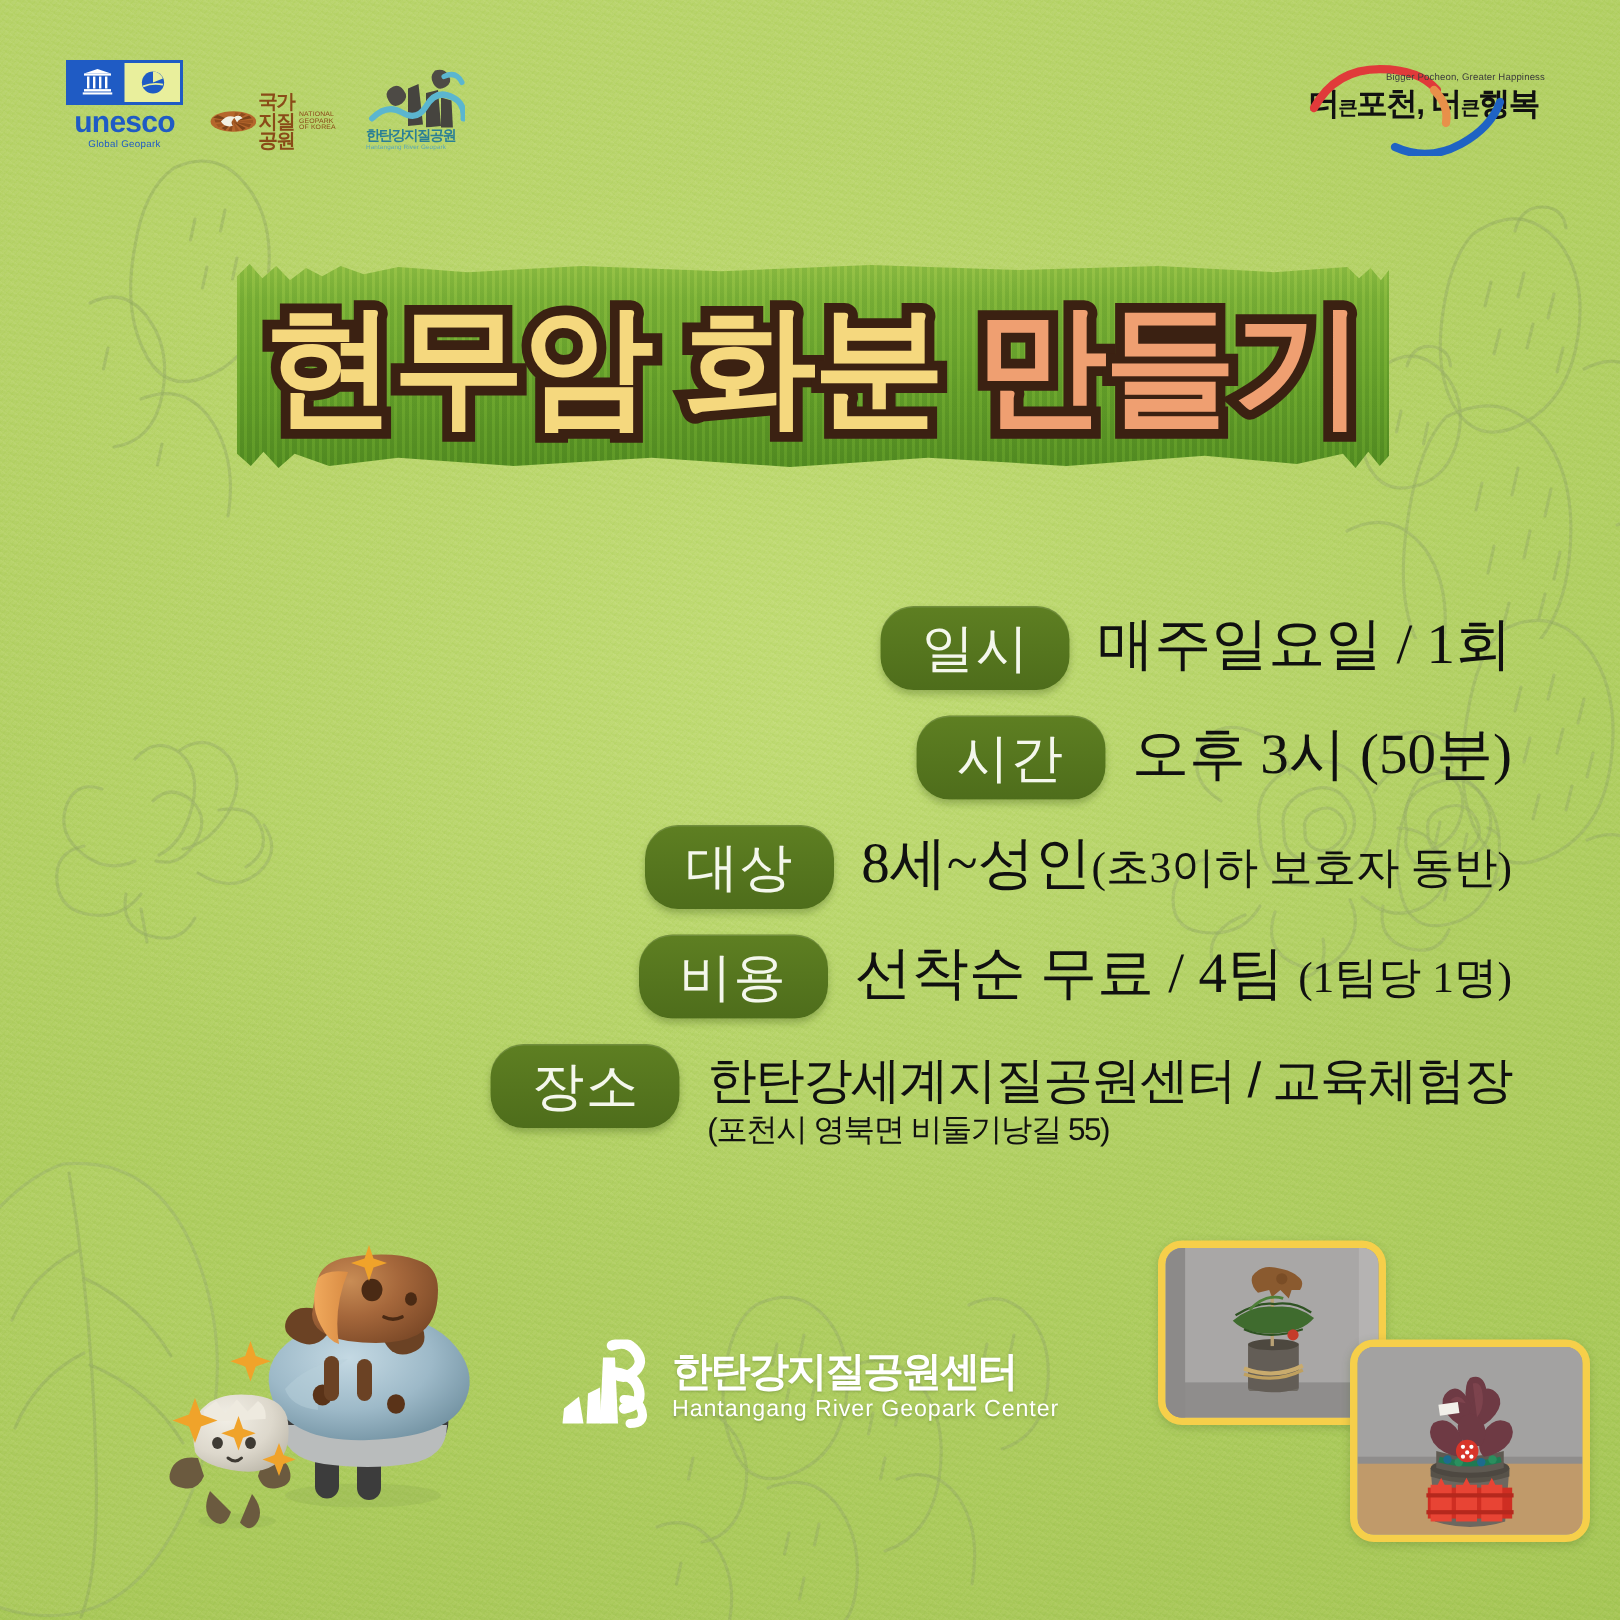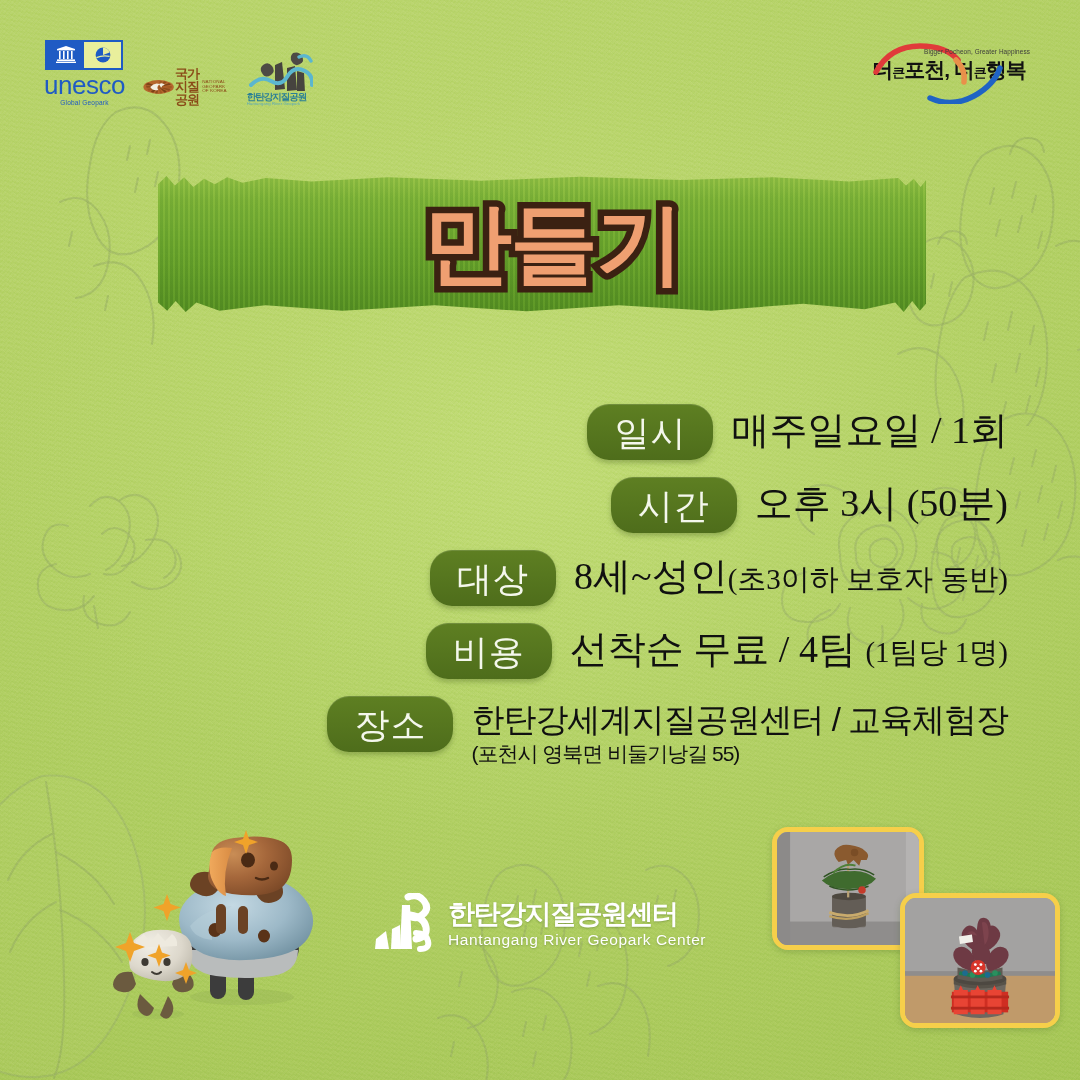--- a/index.html
+++ b/index.html
@@ -39,21 +39,21 @@
   .deco path,.deco ellipse,.deco line{fill:none;stroke:#93ab5f;stroke-width:2.1;
     stroke-linecap:round;stroke-linejoin:round;opacity:.55;}
   .deco.filled path.leafblob{fill:rgba(193,219,118,.34);stroke:#9bb268;}
 
   
   #logo-row{position:absolute;left:44px;top:40px;z-index:6;display:flex;align-items:flex-end;gap:18px;}
   .unesco-wrap{display:flex;flex-direction:column;align-items:center;gap:2px;}
   .unesco-mark{display:flex;border:2px solid #1f5bc4;width:78px;height:30px;background:#1f5bc4;}
   .unesco-mark .half{flex:1;display:flex;align-items:center;justify-content:center;}
   .unesco-mark .half.right{background:#e9ef9c;}
-  .unesco-word{font-weight:400;font-size:26px;letter-spacing:-.5px;color:#1f5bc4;line-height:1;}
+  .unesco-word{font-weight:700;font-size:20px;letter-spacing:-.5px;color:#1f5bc4;line-height:1;}
   .unesco-sub{font-size:6.5px;color:#1f5bc4;letter-spacing:.2px;line-height:1;}
 
   .geo-logo{display:flex;flex-direction:row;align-items:center;gap:1px;width:86px;}
   .geo-ko{font-size:13px;font-weight:700;color:#8a4b18;letter-spacing:-1px;line-height:1;}
   .geo-en{font-size:4.6px;color:#8a4b18;letter-spacing:.1px;line-height:1;transform:scaleY(.95);}
 
   .han-logo{display:flex;flex-direction:column;align-items:flex-start;gap:1px;width:78px;}
   .han-ko{font-size:9.5px;font-weight:700;color:#2a7f96;letter-spacing:-1px;line-height:1;}
   .han-en{font-size:4.2px;color:#58a7ba;letter-spacing:.1px;line-height:1;}
 
@@ -353,20 +353,21 @@
     <div class="pc-en">Bigger Pocheon, Greater Happiness</div>
     <div class="pc-ko">
       <span>더</span><span class="sm">큰</span><span>포천,</span>
       <span>더</span><span class="sm">큰</span><span>행복</span>
     </div>
   </div>
 
   <div id="banner">
     <div class="brush"></div>
     <div id="title-text">
+      <span class="tw cream">현무암 화분</span>
       <span class="tw sp">&nbsp;</span>
       <span class="tw salmon">만들기</span>
     </div>
   </div>
 
   <div id="info">
 
     <div class="info-row">
       <div class="pill">
         <span>일시</span>

